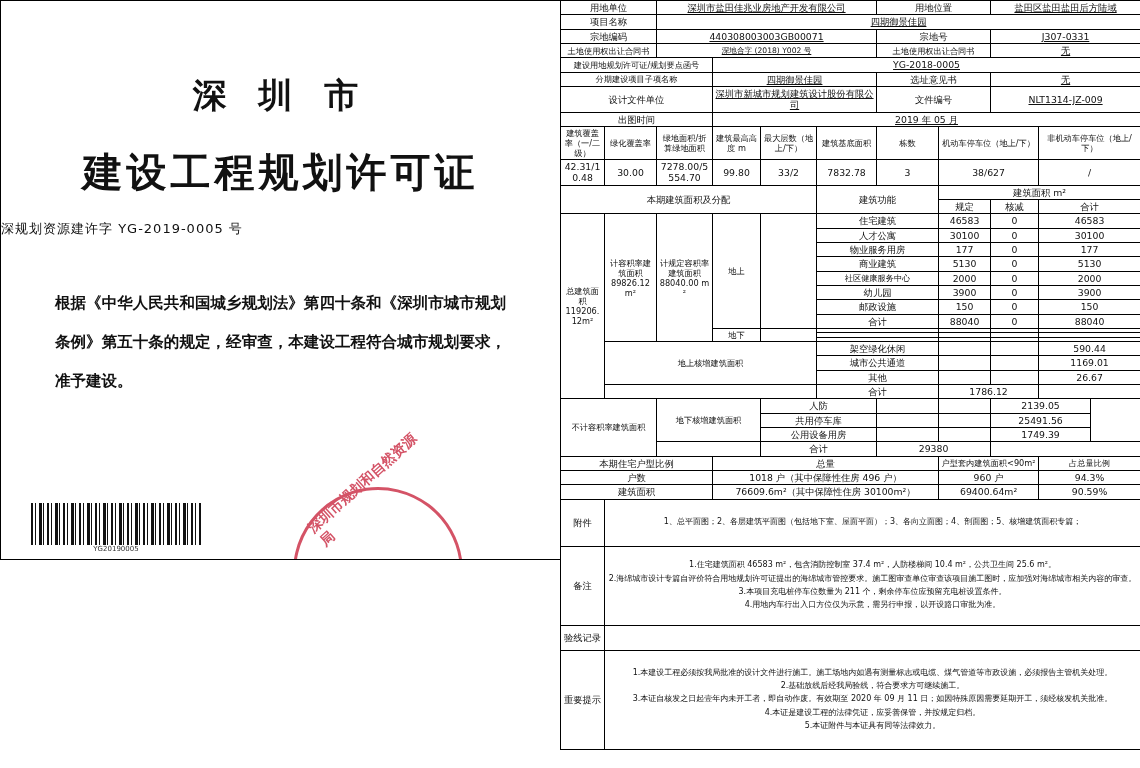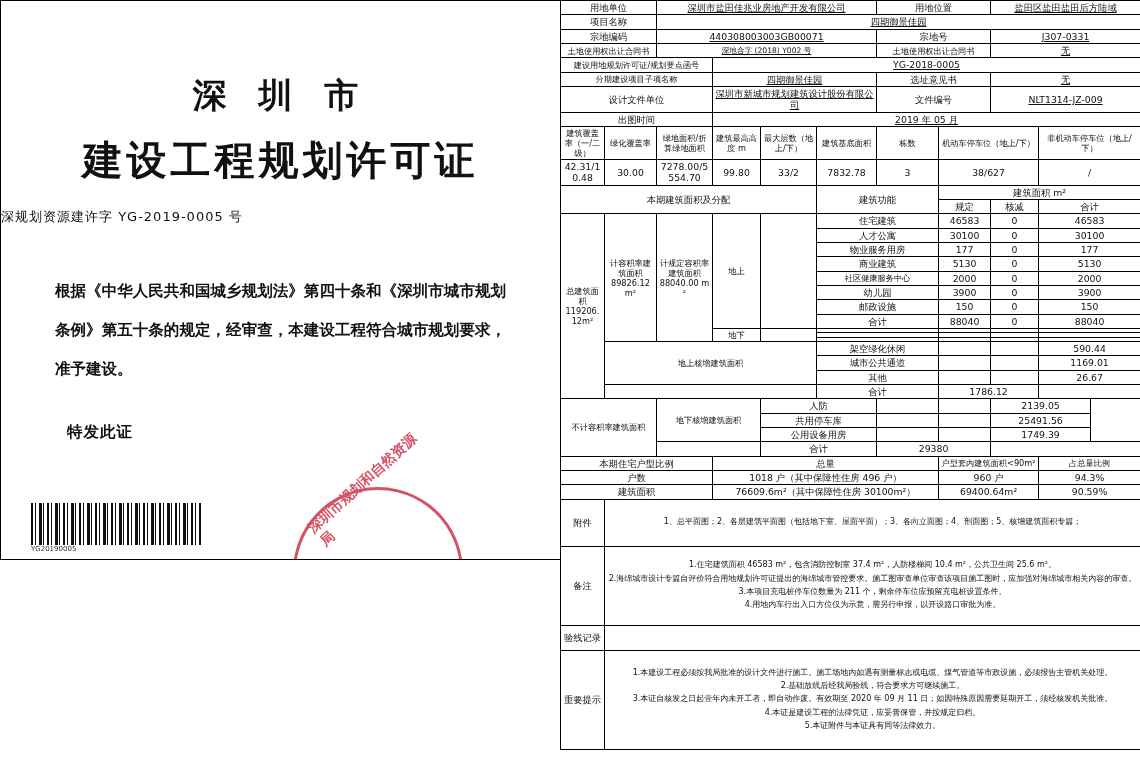--- a/index.html
+++ b/index.html
@@ -30,21 +30,21 @@
     font-size:34px;
     letter-spacing:10px;
     margin-top:72px;
   }
   .cert-title2{
     text-align:center;
     font-family:"DejaVu Serif","Liberation Serif",serif;
     font-weight:bold;
     font-size:40px;
     letter-spacing:4px;
-    margin-top:14px;
+    margin-top:26px;
   }
   .cert-no{
     text-align:left;
     font-size:13px;
     margin-top:20px;
     letter-spacing:1px;
   }
   .body-text{
     margin:46px 54px 0 54px;
     font-size:15.5px;
@@ -98,21 +98,21 @@
   
   .barcode{
     position:absolute;left:30px;bottom:86px;
     width:170px;height:42px;
     background:repeating-linear-gradient(90deg,
       #111 0 2px, #fff 2px 4px, #111 4px 5px, #fff 5px 8px,
       #111 8px 11px, #fff 11px 12px, #111 12px 13px, #fff 13px 16px);
   }
   .barcode-label{
     position:absolute;left:30px;bottom:78px;width:170px;
-    font-size:7px;color:#333;
+    text-align:center;font-size:7px;color:#333;
   }
 
   
   .right{
     width:580px;height:768px;
     box-sizing:border-box;
     padding:0;
     border-radius:20px;
   }
   table.main{
@@ -140,21 +140,20 @@
 <body>
 
 <div class="page">
 
   <div class="left">
     <div class="left-inner">
       <div class="cert-title1">深 圳 市</div>
       <div class="cert-title2">建设工程规划许可证</div>
       <div class="cert-no">深规划资源建许字 YG-2019-0005 号</div>
       <div class="body-text">根据《中华人民共和国城乡规划法》第四十条和《深圳市城市规划条例》第五十条的规定，经审查，本建设工程符合城市规划要求，准予建设。</div>
-      <div class="special">特发此证</div>
       <div class="date">2019 年 09 月 11 日</div>
 
       <div class="seal">
         <div class="ring-text">
           <span style="left:16px;top:24px;transform:rotate(-34deg);">深圳市规划和自然资源局</span>
         </div>
         <div class="star">★</div>
         <div class="bottom-text">盐田管理局规划审批专用章</div>
       </div>
 

